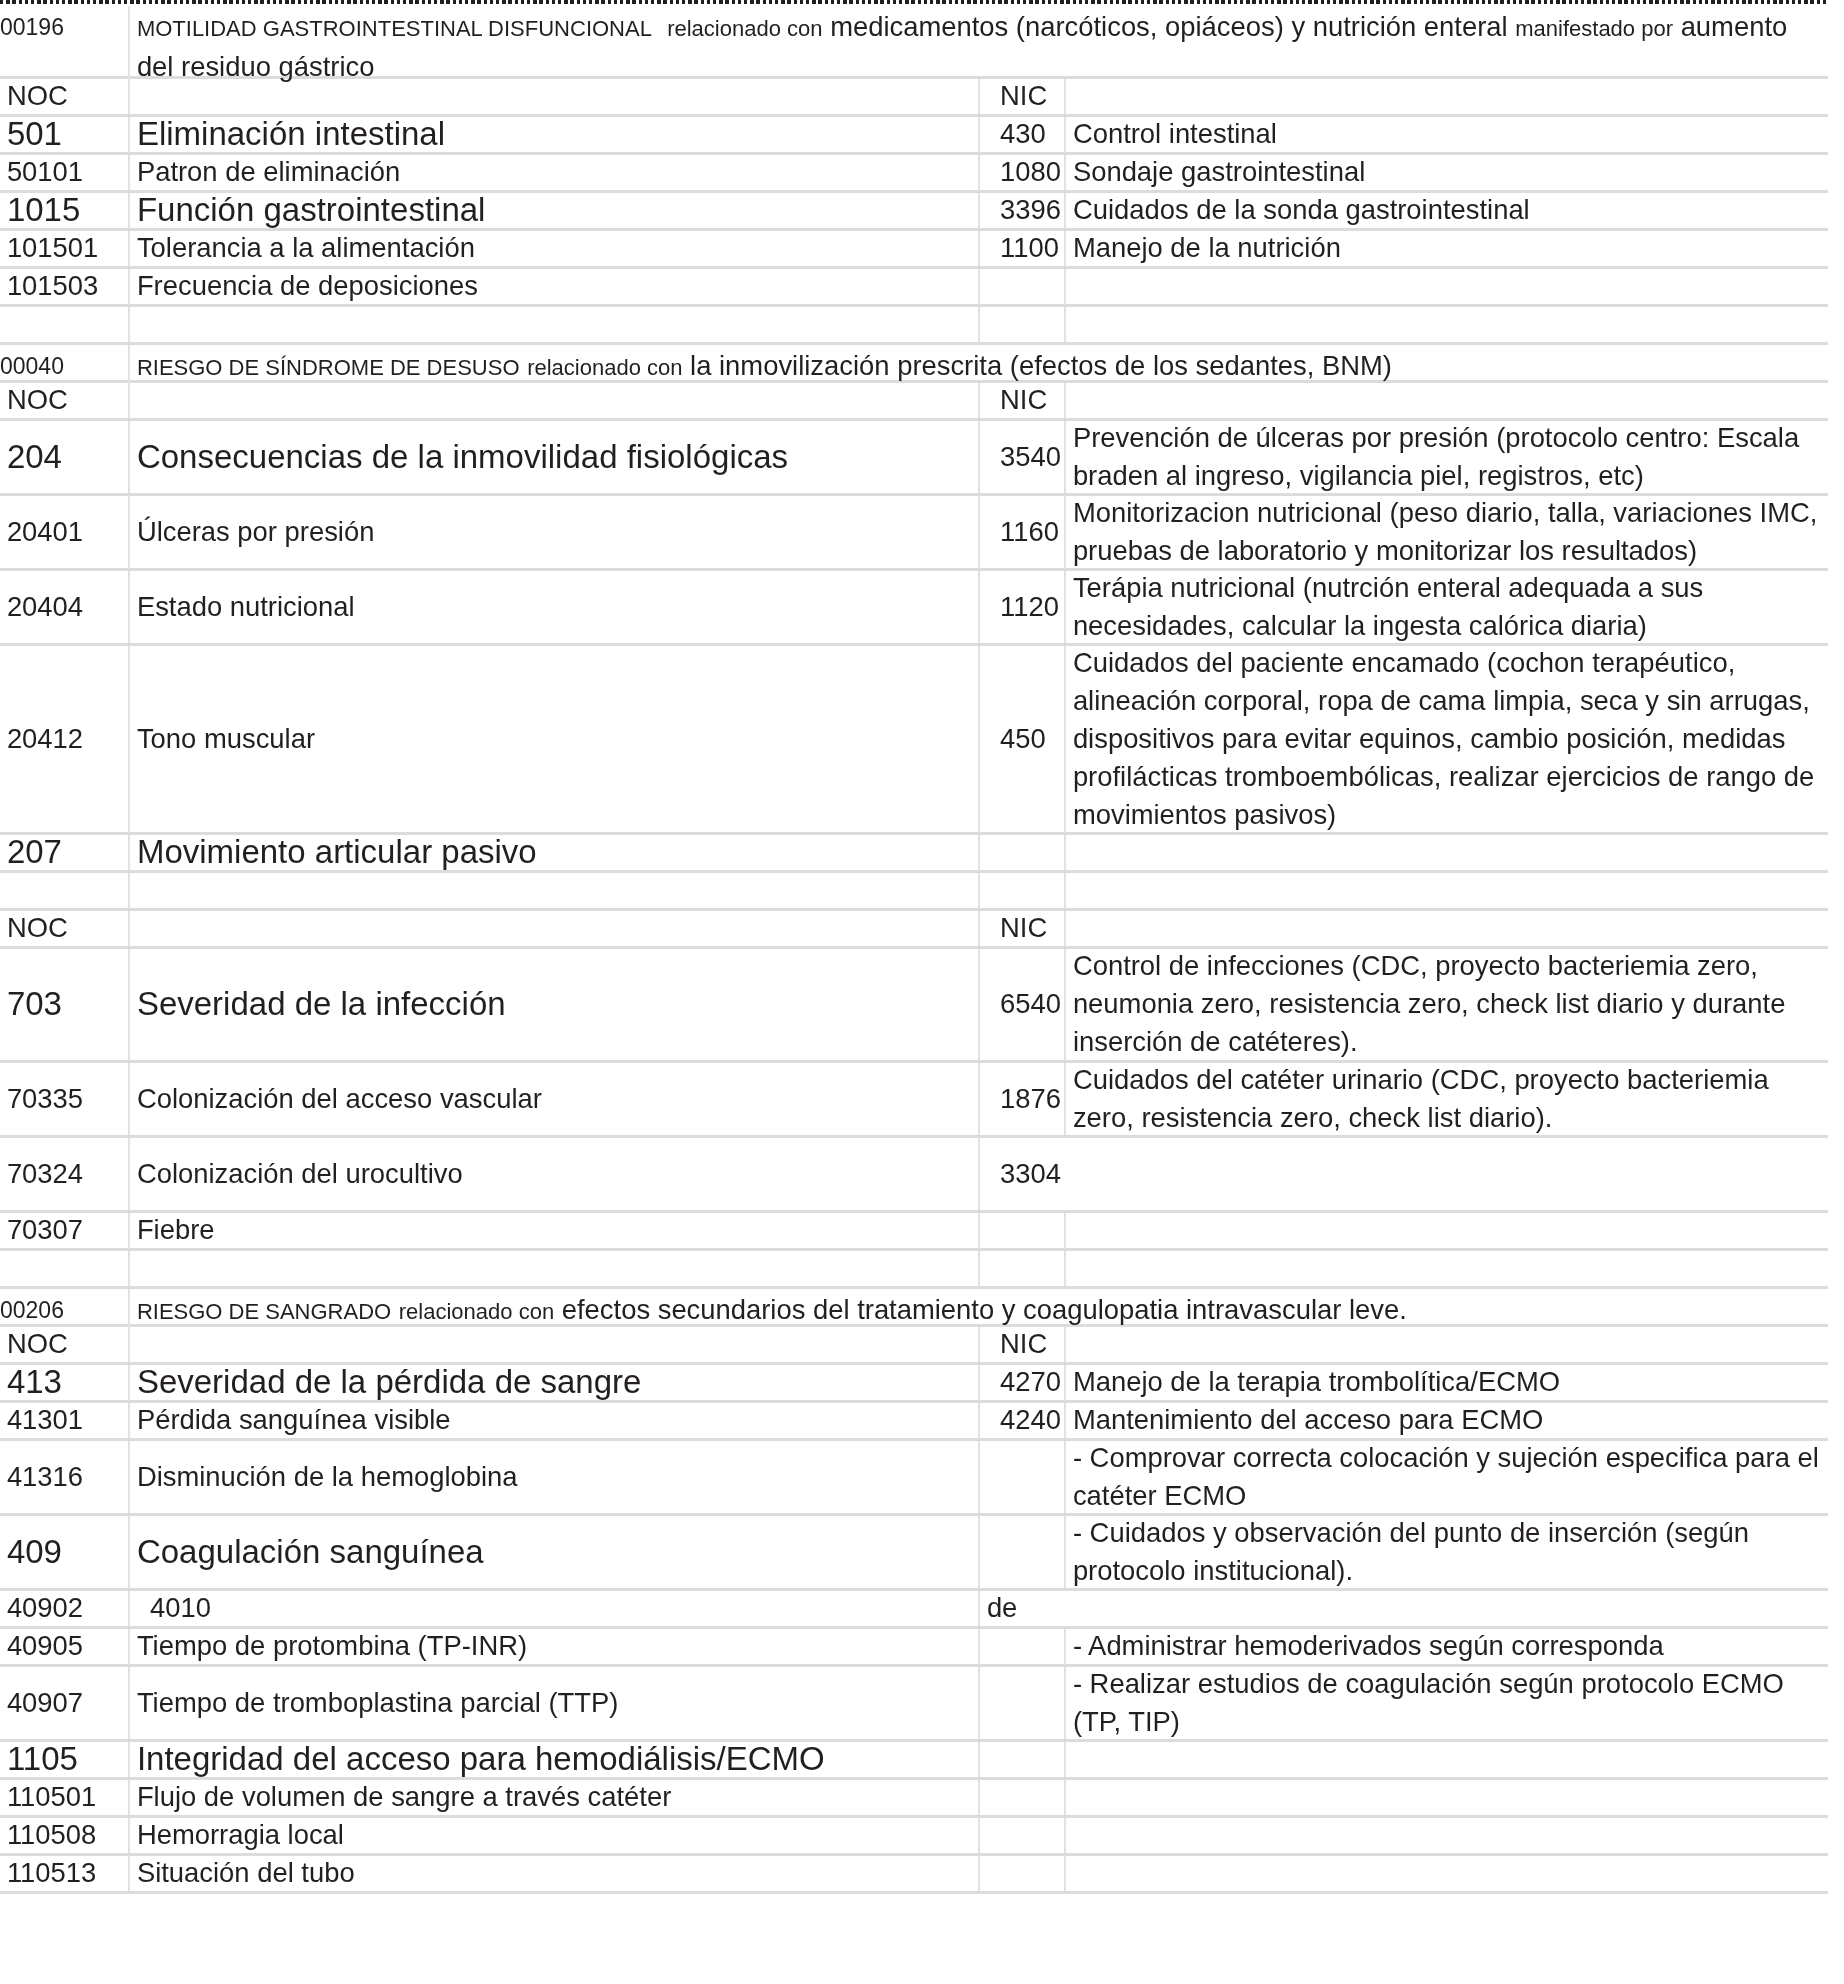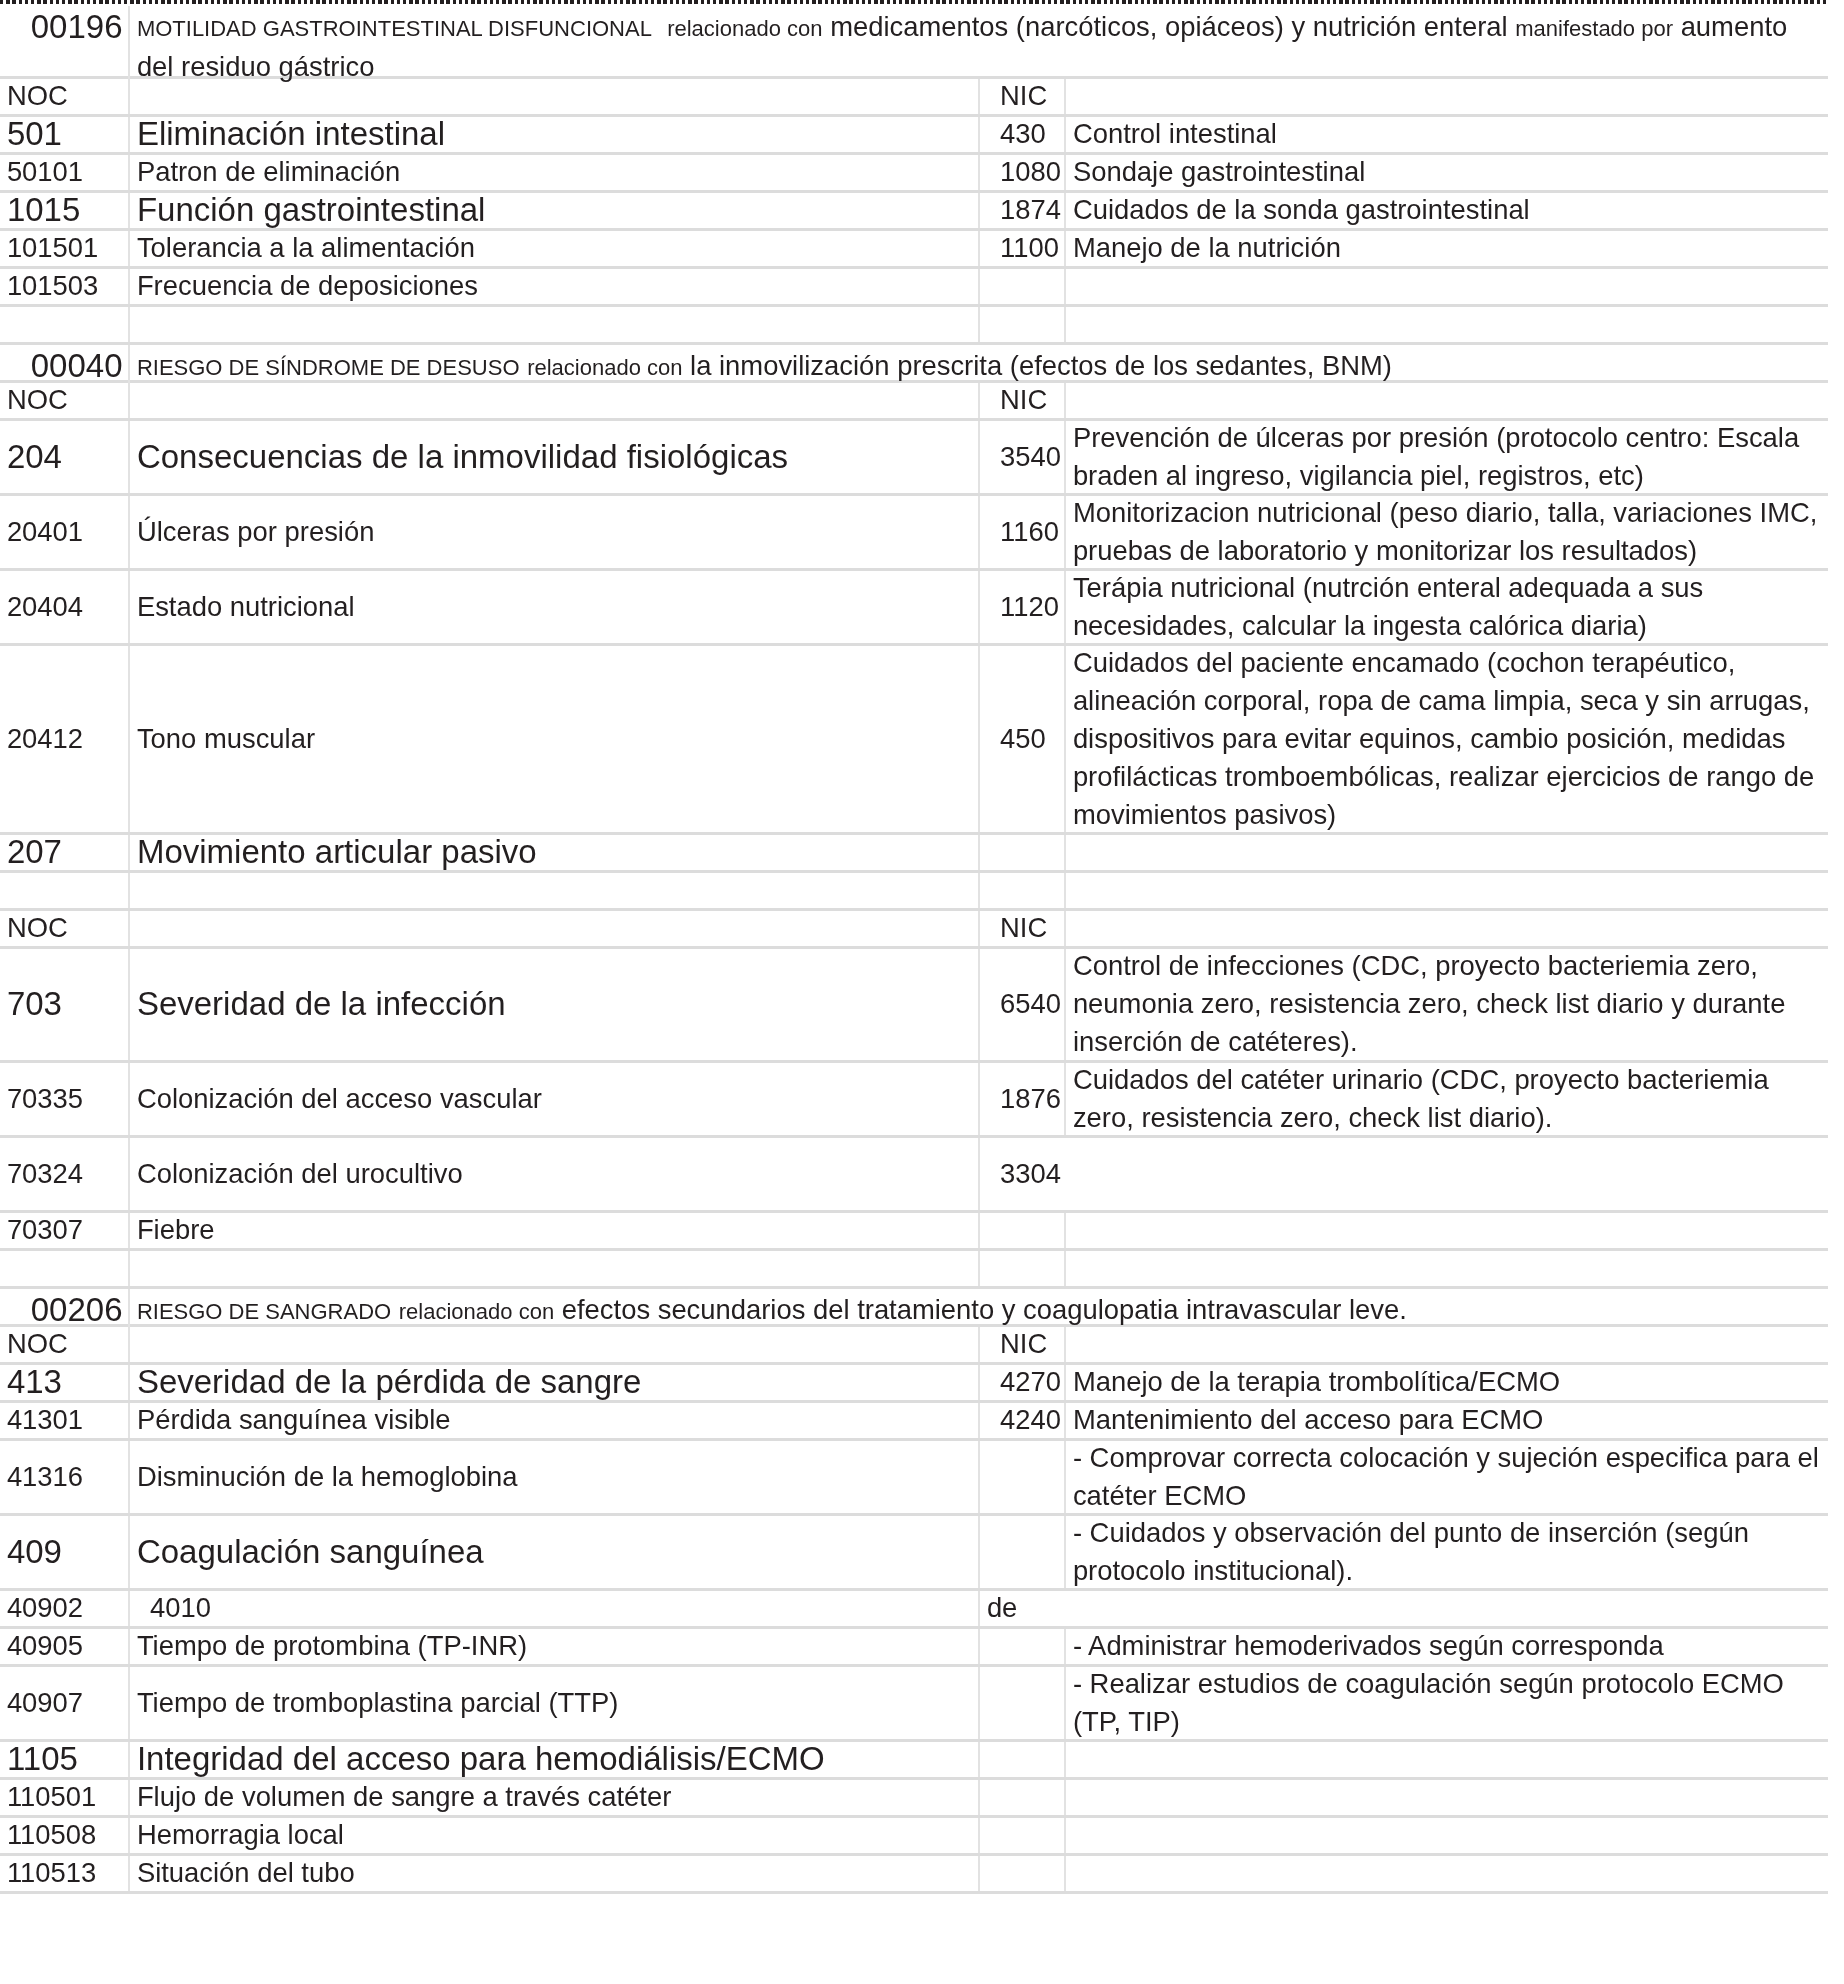--- a/index.html
+++ b/index.html
@@ -8,21 +8,21 @@
   .dotted-top { position:absolute; left:0; top:0; width:1828px; height:4.1px;
          background-image: repeating-linear-gradient(90deg,#231f20 0 3.4px,transparent 3.4px 6.2px); }
   .grid { position:absolute; left:0; top:5.5px; width:1828px; }
   .row { display:grid; grid-template-columns:130px 850px 86px 762px; border-bottom:3.4px solid #dcdcdc; box-sizing:border-box; }
   .cell { border-right:2.1px solid #e2e2e2; box-sizing:border-box; display:flex; align-items:center;
           padding-left:6.9px; font-size:27.4px; line-height:38px; white-space:pre-wrap; overflow:hidden; }
   .cell:last-child { border-right:none; }
   .cell.big { font-size:33px; }
   .cell.nic-code { padding-left:20px; }
   .dx-row { display:grid; grid-template-columns:130px 1698px; border-bottom:3.4px solid #dcdcdc; box-sizing:border-box; }
-  .dx-code { font-size:33px; line-height:38px; text-align:right; padding-right:5.5px; padding-top:2.7px; border-right:2.1px solid #e2e2e2; box-sizing:border-box; }
+  .dx-code { font-size:23px; line-height:38px; padding-right:5.5px; padding-top:2.7px; border-right:2.1px solid #e2e2e2; box-sizing:border-box; }
   .dx-text { padding-left:6.9px; padding-top:2.7px; font-size:27.4px; line-height:38px; }
   .dx-text .t-big { font-size:22px; }
   .dx-text .t-small { font-size:27.4px; }
 </style>
 </head>
 <body>
 
 <div class="dotted-top"></div>
 
 <div class="grid">
@@ -51,21 +51,21 @@
   </div>
   <div class="row" style="height:38px">
     <div class="cell">50101</div>
     <div class="cell">Patron de eliminación</div>
     <div class="cell nic-code">1080</div>
     <div class="cell">Sondaje gastrointestinal</div>
   </div>
   <div class="row" style="height:38px">
     <div class="cell big">1015</div>
     <div class="cell big">Función gastrointestinal</div>
-    <div class="cell nic-code">1874</div>
+    <div class="cell nic-code">3396</div>
     <div class="cell">Cuidados de la sonda gastrointestinal</div>
   </div>
   <div class="row" style="height:38px">
     <div class="cell">101501</div>
     <div class="cell">Tolerancia a la alimentación</div>
     <div class="cell nic-code">1100</div>
     <div class="cell">Manejo de la nutrición</div>
   </div>
   <div class="row" style="height:38px">
     <div class="cell">101503</div>

